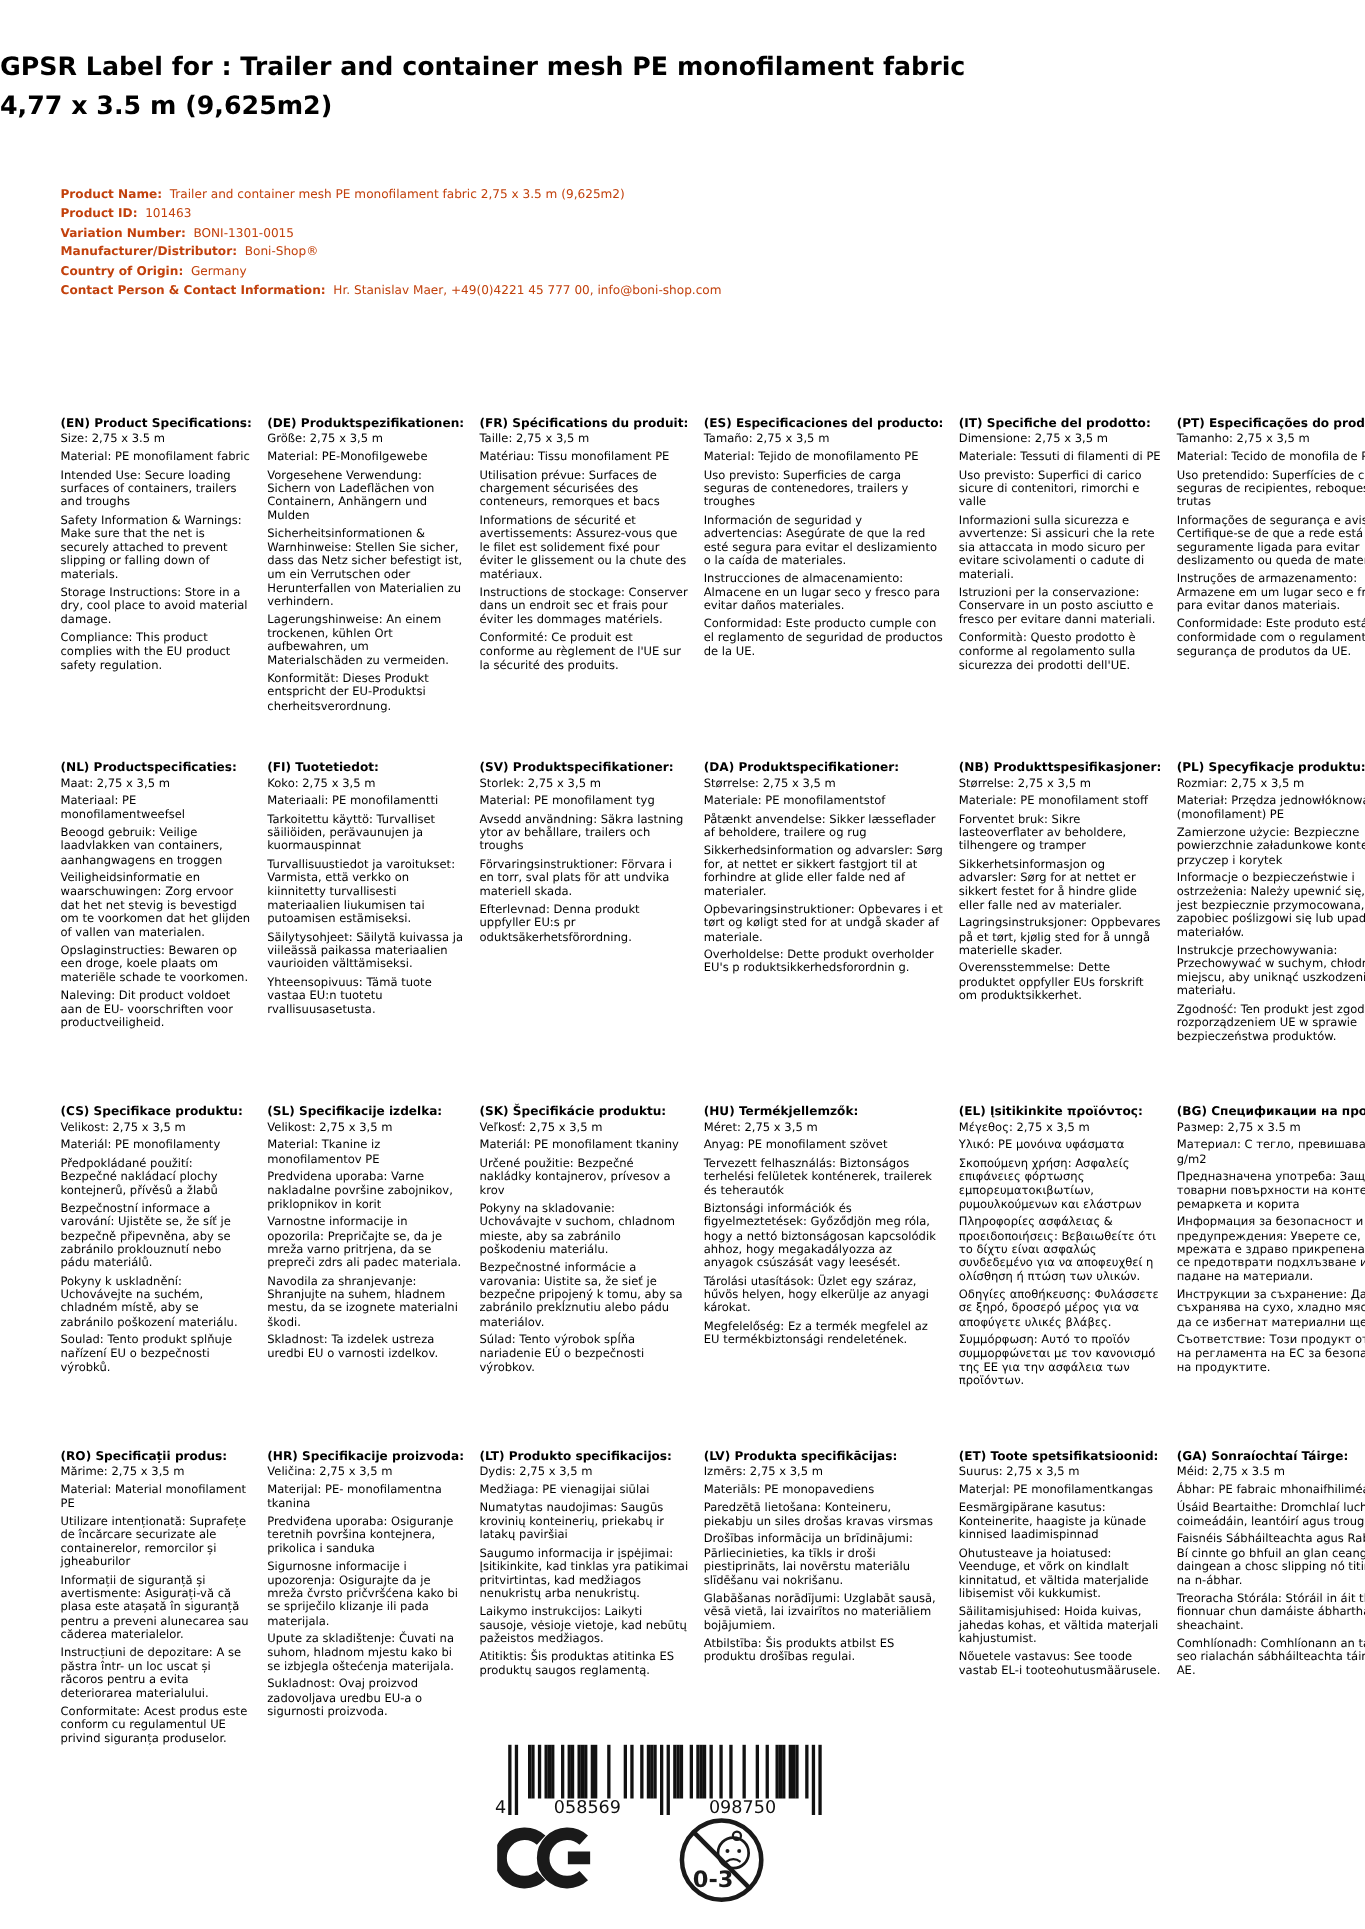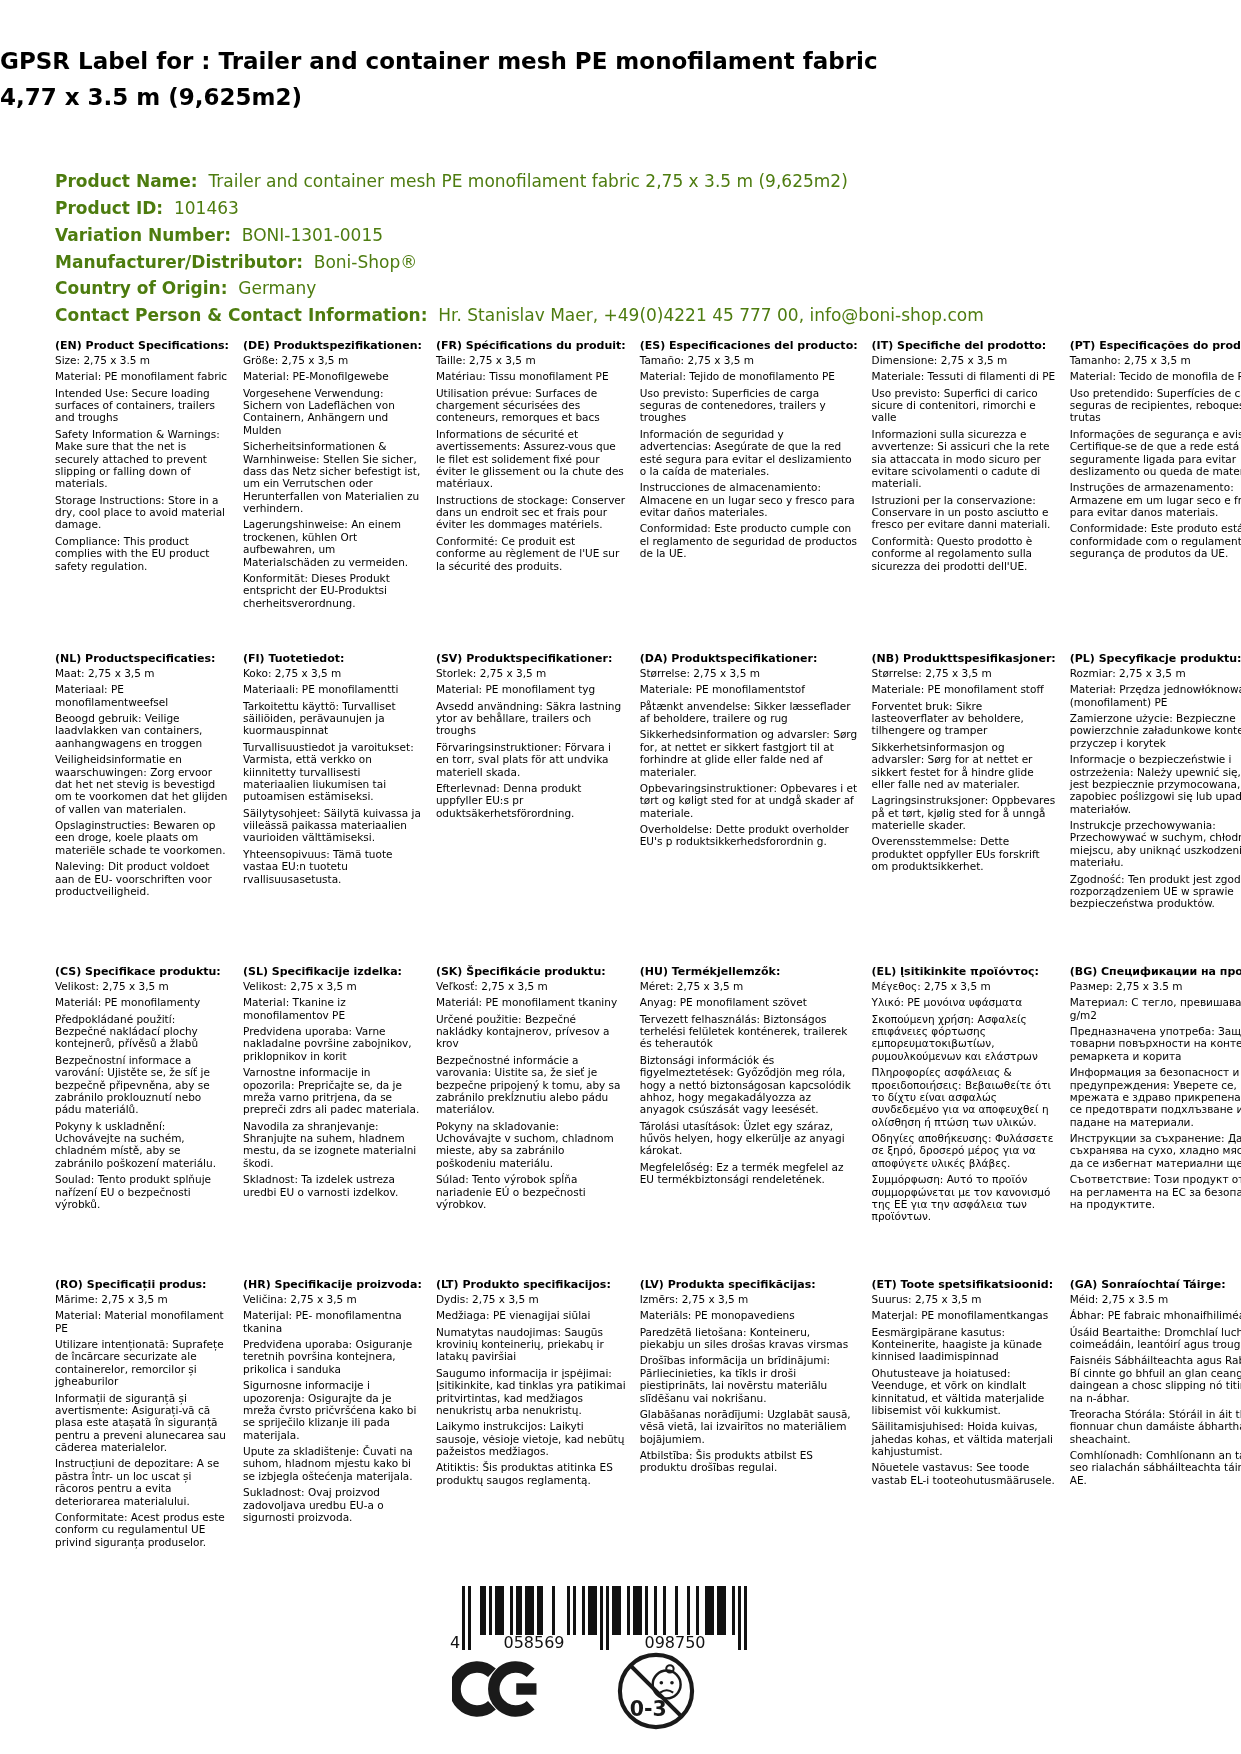--- a/index.html
+++ b/index.html
@@ -11,34 +11,35 @@
     color:#111;
     overflow:hidden;
   }
   .title{
     position:absolute;top:44px;left:0;width:100%;
     text-align:left;font-size:23px;font-weight:bold;
     line-height:1.55;margin:0;color:#000;
   }
   .product-info{
     position:absolute;left:55px;top:168px;
-    font-size:17px;line-height:1.58;color:#4d7c0f;
+    font-size:11px;line-height:1.58;color:#c2410c;
   }
   .pi-label{font-weight:bold;}
   .pi-value{font-weight:normal;}
   .spec-grid{
     position:absolute;left:55px;top:340px;width:1152px;
     display:grid;
     grid-template-columns:repeat(6,1fr);
     column-gap:14px;
     grid-auto-rows:313px;
   }
   .spec-block{
     font-size:10.5px;line-height:1.18;color:#000;
     overflow:visible;
+    margin-top:39px;
   }
   .spec-heading{
     font-size:11px;font-weight:bold;white-space:nowrap;
     margin:0 0 1px 0;
   }
   .spec-para{margin:4px 0 0 0;padding:0;}
   .spec-para:first-of-type{margin-top:0;}
   .footer-barcode{position:absolute;left:448px;top:1586px;}
   .footer-ce{position:absolute;left:452px;top:1655px;}
   .footer-age{position:absolute;left:615px;top:1650px;}
@@ -184,22 +185,22 @@
         <p class="spec-para">Predvidena uporaba: Varne nakladalne površine zabojnikov, priklopnikov in korit</p>
         <p class="spec-para">Varnostne informacije in opozorila: Prepričajte se, da je mreža varno pritrjena, da se prepreči zdrs ali padec materiala.</p>
         <p class="spec-para">Navodila za shranjevanje: Shranjujte na suhem, hladnem mestu, da se izognete materialni škodi.</p>
         <p class="spec-para">Skladnost: Ta izdelek ustreza uredbi EU o varnosti izdelkov.</p>
       </div>
       <div class="spec-block">
         <div class="spec-heading">(SK) Špecifikácie produktu:</div>
         <p class="spec-para">Veľkosť: 2,75 x 3,5 m</p>
         <p class="spec-para">Materiál: PE monofilament tkaniny</p>
         <p class="spec-para">Určené použitie: Bezpečné nakládky kontajnerov, prívesov a krov</p>
+        <p class="spec-para">Pokyny na skladovanie: Uchovávajte v suchom, chladnom mieste, aby sa zabránilo poškodeniu materiálu.</p>
         <p class="spec-para">Bezpečnostné informácie a varovania: Uistite sa, že sieť je bezpečne pripojený k tomu, aby sa zabránilo prekĺznutiu alebo pádu materiálov.</p>
-        <p class="spec-para">Pokyny na skladovanie: Uchovávajte v suchom, chladnom mieste, aby sa zabránilo poškodeniu materiálu.</p>
         <p class="spec-para">Súlad: Tento výrobok spĺňa nariadenie EÚ o bezpečnosti výrobkov.</p>
       </div>
       <div class="spec-block">
         <div class="spec-heading">(HU) Termékjellemzők:</div>
         <p class="spec-para">Méret: 2,75 x 3,5 m</p>
         <p class="spec-para">Anyag: PE monofilament szövet</p>
         <p class="spec-para">Tervezett felhasználás: Biztonságos terhelési felületek konténerek, trailerek és teherautók</p>
         <p class="spec-para">Biztonsági információk és figyelmeztetések: Győződjön meg róla, hogy a nettó biztonságosan kapcsolódik ahhoz, hogy megakadályozza az anyagok csúszását vagy leesését.</p>
         <p class="spec-para">Tárolási utasítások: Üzlet egy száraz, hűvös helyen, hogy elkerülje az anyagi károkat.</p>
         <p class="spec-para">Megfelelőség: Ez a termék megfelel az EU termékbiztonsági rendeletének.</p>

